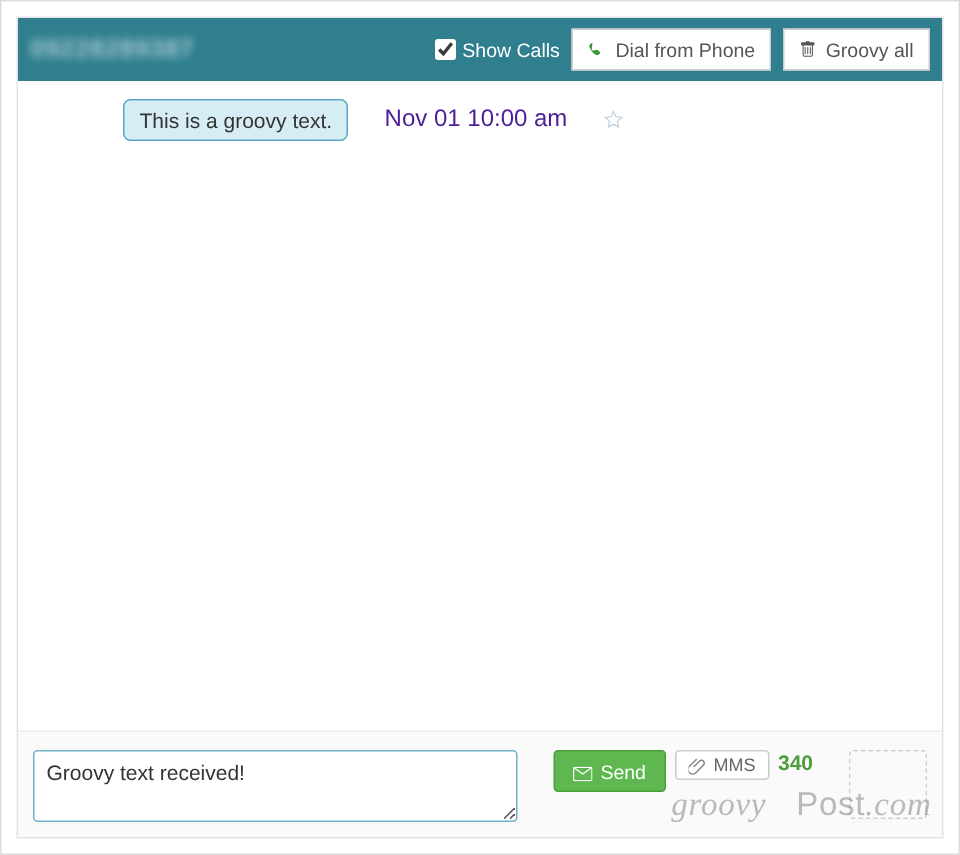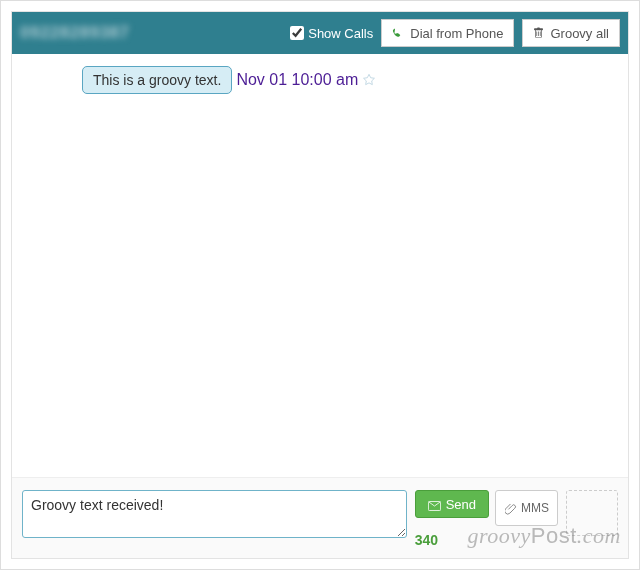--- a/index.html
+++ b/index.html
@@ -83,21 +83,21 @@
   }
   .conversation {
     flex: 1;
     background: #fff;
     padding: 12px 10px;
     overflow-y: auto;
   }
   .msg-row {
     display: flex;
     align-items: center;
-    gap: 4px;
+    gap: 24px;
     margin-left: 60px;
   }
   .bubble {
     background: #d6edf5;
     border: 1px solid #5aa6c2;
     border-radius: 5px;
     padding: 5px 10px;
     font-size: 14px;
     color: #333;
   }
@@ -112,39 +112,39 @@
     cursor: pointer;
   }
   .composer-wrap {
     border-top: 1px solid #eee;
     background: #fafafa;
     padding: 12px 10px 10px 10px;
   }
   .composer {
     display: flex;
     align-items: flex-start;
-    gap: 8px;
+    gap: 24px;
     position: relative;
   }
   .msg-input {
     flex: 1;
     height: 48px;
     border: 1px solid #6fb3c9;
     border-radius: 3px;
     padding: 6px 8px;
     font-size: 14px;
     font-family: inherit;
     resize: both;
     color: #333;
     background: #fff;
     outline: none;
   }
   .right-col {
     display: flex;
-    flex-direction: column;
+    flex-direction: row;
     gap: 6px;
   }
   .btn-row {
     display: flex;
     gap: 6px;
   }
   .send-btn {
     background: #5fb84f;
     border: 1px solid #4a9e3b;
     color: #fff;
@@ -154,21 +154,21 @@
     display: flex;
     align-items: center;
     gap: 5px;
     font-size: 13px;
     cursor: pointer;
   }
   .mms-btn {
     background: #fff;
     border: 1px solid #ccc;
     border-radius: 3px;
-    height: 36px;
+    height: 20px;
     padding: 0 8px;
     display: flex;
     align-items: center;
     gap: 4px;
     font-size: 12px;
     color: #666;
     cursor: pointer;
   }
   .envelope-icon, .clip-icon {
     width: 13px; height: 11px; display: inline-block;
@@ -190,21 +190,21 @@
     position: absolute;
     right: 18px;
     bottom: 20px;
     color: rgba(120,120,120,0.5);
     font-size: 22px;
     font-style: italic;
     font-family: Georgia, 'Times New Roman', serif;
     pointer-events: none;
     letter-spacing: 0.5px;
   }
-  .watermark .post { font-style: normal; font-family: Arial, sans-serif; font-weight:400;}
+  .watermark .post { font-style: normal; font-family: Arial, sans-serif; font-weight:400;margin-left:20px;}
 </style>
 </head>
 <body>
 
 <div class="outer">
   <div class="panel">
 
     <div class="header">
       <div class="phone-number">09228289387</div>
 

